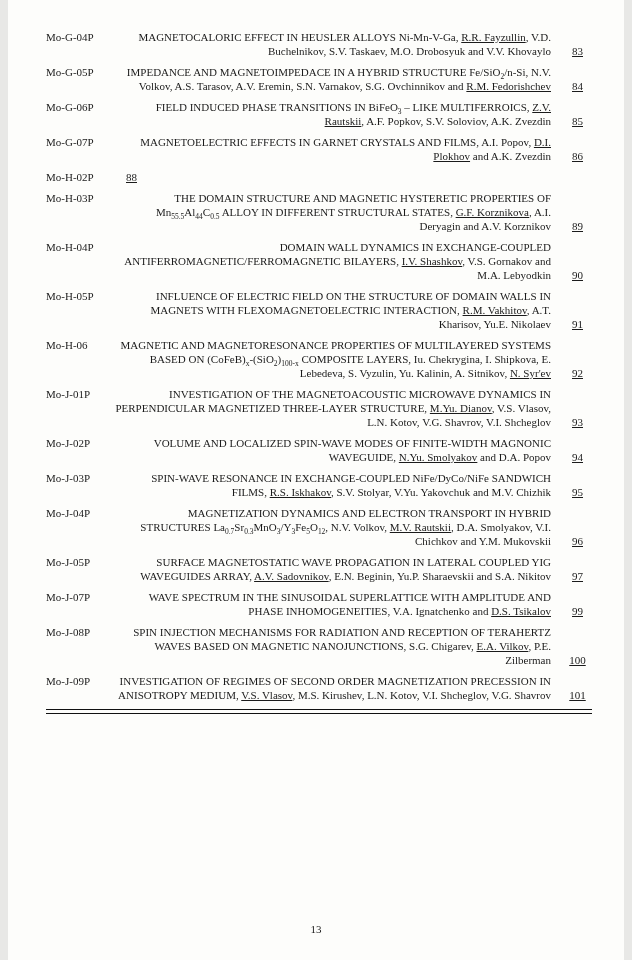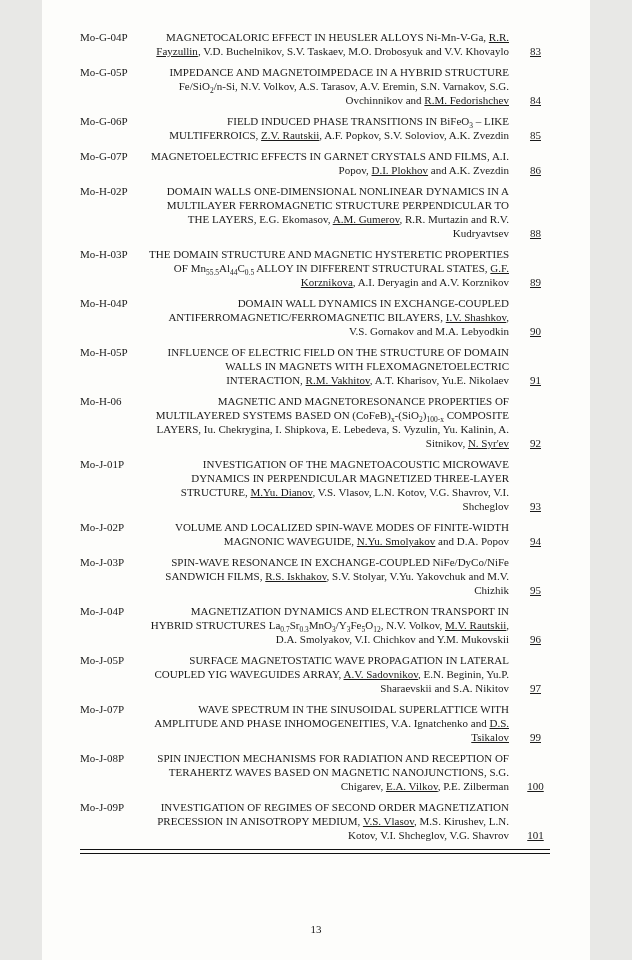--- a/index.html
+++ b/index.html
@@ -2,30 +2,30 @@
 <html><head>
 <meta charset="utf-8">
 <style>
   html, body {
     margin: 0;
     padding: 0;
     background: #e8e8e6;
   }
   .page {
     position: relative;
-    width: 548px;
+    width: 616px;
     height: 960px;
     margin: 0 auto;
     background: #fdfdfb;
     color: #1b1b1b;
     font-family: "Liberation Serif", "DejaVu Serif", serif;
     font-size: 11px;
     line-height: 14px;
     box-sizing: border-box;
-    padding: 30px 38px 0 38px;
+    padding: 30px 30px 0 38px;
     overflow: hidden;
   }
   .toc {
     width: 100%;
   }
   .entry {
     display: flex;
     align-items: stretch;
     margin-bottom: 7px;
   }
@@ -96,21 +96,20 @@
 
   <div class="entry">
     <div class="code">Mo-G-07P</div>
     <div class="body">MAGNETOELECTRIC EFFECTS IN GARNET CRYSTALS AND FILMS, A.I. Popov, <u>D.I. Plokhov</u> and A.K. Zvezdin</div>
     <div class="pagenum">86</div>
   </div>
 
 
   <div class="entry">
     <div class="code">Mo-H-02P</div>
-    <div class="body">DOMAIN WALLS ONE-DIMENSIONAL NONLINEAR DYNAMICS IN A MULTILAYER FERROMAGNETIC STRUCTURE PERPENDICULAR TO THE LAYERS, E.G. Ekomasov, <u>A.M. Gumerov</u>, R.R. Murtazin and R.V. Kudryavtsev</div>
     <div class="pagenum">88</div>
   </div>
 
   <div class="entry">
     <div class="code">Mo-H-03P</div>
     <div class="body">THE DOMAIN STRUCTURE AND MAGNETIC HYSTERETIC PROPERTIES OF Mn<sub>55.5</sub>Al<sub>44</sub>C<sub>0.5</sub> ALLOY IN DIFFERENT STRUCTURAL STATES, <u>G.F. Korznikova</u>, A.I. Deryagin and A.V. Korznikov</div>
     <div class="pagenum">89</div>
   </div>
 
   <div class="entry">

